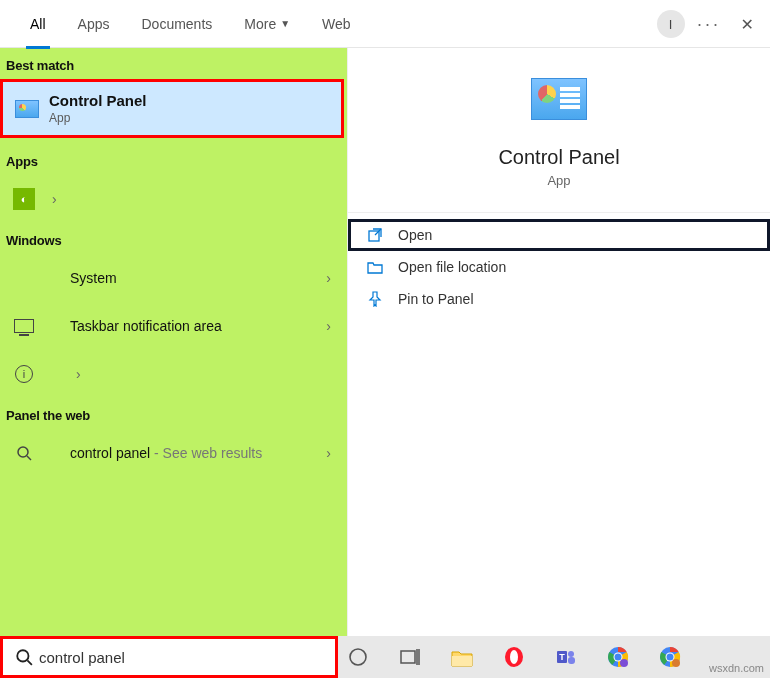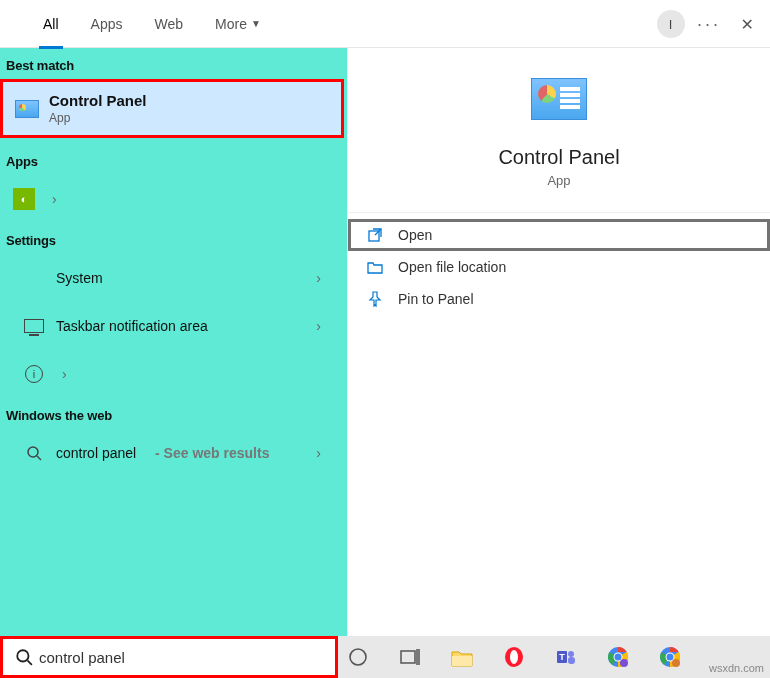--- a/index.html
+++ b/index.html
@@ -1,59 +1,59 @@
 <!DOCTYPE html>
 <html><head>
 <meta charset="utf-8">
 <style>
 * { box-sizing: border-box; margin: 0; padding: 0; font-family: "Segoe UI", sans-serif; }
 body { width: 770px; height: 678px; background: #fff; overflow: hidden; position: relative; }
 
 
-.tabbar { height: 48px; display: flex; align-items: center; padding-left: 27px; border-bottom: 1px solid #e6e6e6; position: relative; }
+.tabbar { height: 48px; display: flex; align-items: center; padding-left: 14px; border-bottom: 1px solid #e6e6e6; position: relative; }
 .tab { font-size: 14px; color: #555; padding: 0 16px; height: 48px; display: flex; align-items: center; cursor: pointer; }
 .tab.active { color: #000; position: relative; }
 .tab.active::after { content:""; position:absolute; left:12px; right:12px; bottom:-1px; height:3px; background:#0078d4; }
 .more-caret { margin-left:4px; font-size:10px; color:#555;}
 .tabbar-right { position:absolute; right:8px; top:0; height:48px; display:flex; align-items:center; gap:12px;}
 .avatar-circle { width:28px; height:28px; border-radius:50%; background:#e6e6e6; display:flex; align-items:center; justify-content:center; font-size:13px; color:#444;}
 .dots { font-size:18px; color:#666; letter-spacing:2px; cursor:pointer;}
 .close-x { font-size:16px; color:#555; cursor:pointer; padding:0 8px;}
 
 
 .main { display:flex; height: 588px; }
-.col-left { width: 347px; background:#5eead4; overflow:hidden;}
+.col-left { width: 347px; background:#bef264; overflow:hidden;}
 .col-right { flex:1; background:#fff; border-left:1px solid #eee; display:flex; flex-direction:column;}
 
 
 .sec-header { font-size:13px; font-weight:600; color:#111; padding:10px 6px 6px 6px; letter-spacing: -0.2px;}
 .best-match { border:3px solid #ff0000; margin:0 3px 6px 0px;}
 .result-row { display:flex; align-items:center; padding:10px 10px; position:relative; cursor:pointer;}
 .result-row.selected { background:#cde8ff; }
 .row-icon { width:28px; height:28px; flex-shrink:0; display:flex; align-items:center; justify-content:center; margin-right:8px;}
 .row-text { flex:1; min-width:0;}
 .row-title { font-size:15px; color:#111; font-weight:600;}
 .row-title .normal { font-weight:400;}
 .row-sub { font-size:12px; color:#5a5a5a; margin-top:2px;}
 .row-chev { font-size:14px; color:#666; padding:0 6px;}
 .plain-row .row-title { font-weight:400; font-size:14px;}
-.plain-row { padding:10px 20px;}
-.web-hint { color:#777; font-size:14px; font-weight:700;margin-left:15px;}
+.plain-row { padding:10px 10px;gap:24px;}
+.web-hint { color:#777; font-size:14px; font-weight:400;}
 
 
 .preview-top { display:flex; flex-direction:column; align-items:center; padding:30px 0 24px 0; border-bottom:1px solid #eee;}
 .preview-icon { width:56px; height:42px; background:linear-gradient(#7fc3ff,#4aa7ee); border:1px solid #3a8edc; position:relative; margin-bottom:26px;}
 .preview-icon::before{ content:""; position:absolute; left:6px; top:6px; width:18px; height:18px; border-radius:50%; background:conic-gradient(#ffd24d 0 120deg,#7fd37f 120deg 220deg,#e06666 220deg 360deg);}
 .preview-icon::after{ content:""; position:absolute; right:6px; top:8px; width:20px; height:4px; background:#fff; box-shadow:0 6px 0 #fff,0 12px 0 #fff,0 18px 0 #fff;}
 .preview-title { font-size:20px; color:#222; font-weight:400;}
 .preview-type { font-size:13px; color:#666; margin-top:4px;}
 
 .action-list { padding:6px 0;}
 .action-row { display:flex; align-items:center; padding:8px 18px; font-size:14px; color:#333; cursor:pointer; gap:14px;}
-.action-row.outlined { border:3px solid #737373; padding:5px 15px;}
+.action-row.outlined { border:3px solid #0f172a; padding:5px 15px;}
 .action-icon { width:18px; display:flex; align-items:center; justify-content:center; color:#0078d4;}
 svg { display:block; }
 
 
 .searchbar-wrap { position:absolute; left:0; bottom:0; width:338px; height:42px; border:3px solid #ff0000; background:#fff; display:flex; align-items:center; padding:0 6px;}
 .searchbar-wrap .mag { color:#333; margin:0 6px;}
 .searchbar-wrap input { border:none; outline:none; font-size:15px; flex:1; background:transparent; color:#333;}
 
 
 .taskbar { position:absolute; left:338px; right:0; bottom:0; height:42px; background:#e8e8e8; display:flex; align-items:center; padding:0 6px; gap:24px;}
@@ -67,25 +67,26 @@
 .info-ico{width:18px;height:18px;border:1.5px solid #444;border-radius:50%;display:flex;align-items:center;justify-content:center;font-size:11px;color:#444;}
 .monitor-ico{width:20px;height:14px;border:1.5px solid #444;position:relative;}
 .monitor-ico::after{content:"";position:absolute;left:4px;right:4px;bottom:-4px;height:2px;background:#444;}
 </style>
 </head>
 <body>
 
 <div class="tabbar">
   <div class="tab active">All</div>
   <div class="tab">Apps</div>
-  <div class="tab">Web</div>
+  <div class="tab">Documents</div>
   <div class="tab">
     <span>More</span>
     <span class="more-caret">▼</span>
   </div>
+  <div class="tab">Web</div>
   <div class="tabbar-right">
     <div class="avatar-circle">I</div>
     <div class="dots">···</div>
     <div class="close-x">✕</div>
   </div>
 </div>
 
 <div class="main">
 
   <div class="col-left">
@@ -104,21 +105,21 @@
     </div>
 
     <div class="sec-header">Apps</div>
     <div class="result-row">
       <div class="row-icon">
           <div class="nvidia">◐</div>
         </div>
       <div class="row-chev">›</div>
     </div>
 
-    <div class="sec-header">Settings</div>
+    <div class="sec-header">Windows</div>
 
     <div class="result-row plain-row">
       <div class="row-icon"></div>
       <div class="row-text">
           <div class="row-title">System</div>
         </div>
       <div class="row-chev">›</div>
     </div>
 
     <div class="result-row plain-row">
@@ -131,21 +132,21 @@
       <div class="row-chev">›</div>
     </div>
 
     <div class="result-row plain-row">
       <div class="row-icon">
           <div class="info-ico">i</div>
         </div>
       <div class="row-chev">›</div>
     </div>
 
-    <div class="sec-header">Windows the web</div>
+    <div class="sec-header">Panel the web</div>
 
     <div class="result-row plain-row">
       <div class="row-icon">
         <svg width="16" height="16" viewBox="0 0 16 16">
             <circle cx="7" cy="7" r="5" fill="none" stroke="#444" stroke-width="1.5"></circle>
             <line x1="11" y1="11" x2="15" y2="15" stroke="#444" stroke-width="1.5"></line>
           </svg>
       </div>
       <div class="row-text">
           <div class="row-title"><span>control panel</span><span class="web-hint"> - See web results</span></div>

